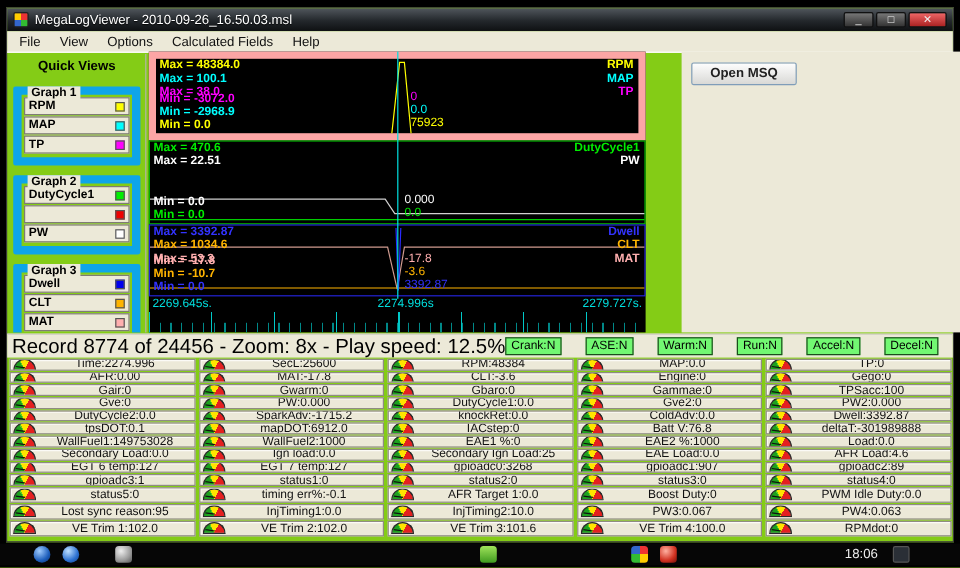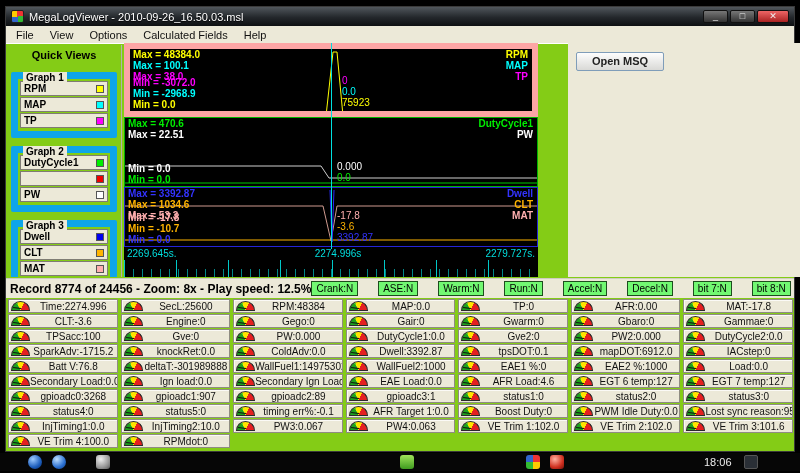--- a/index.html
+++ b/index.html
@@ -66,28 +66,28 @@
 
   
   .rightpanel { position:absolute; left:562px; top:36px; width:254px; height:234px; background:#ece9d8; }
   .open-msq { position:absolute; left:8px; top:9px; width:88px; height:19px;
               border:1px solid #7f9db9; border-radius:2px; font-size:11px; font-weight:bold;
               background:linear-gradient(#fdfdfd,#d9d9d6); color:#222; text-align:center; line-height:17px; }
 
   
   .recordbar { position:absolute; left:0; top:271px; width:100%; height:20px;
                display:flex; align-items:center; background:#ece9d8; border-top:1px solid #cfccc2; }
-  .record-text { font-size:12px; font-weight:bold; padding-left:4px; white-space:nowrap; }
+  .record-text { font-size:17px; font-weight:normal; padding-left:4px; white-space:nowrap; }
   .badges { margin-left:auto; display:flex; gap:20px; padding-right:4px; }
   .badge { background:#72f872; border:1px solid #1d4d1d; font-size:10px; padding:1px 4px;
            white-space:nowrap; color:#000; }
 
   
   .gauges { position:absolute; left:2px; top:292px; width:785px; height:149px;
-            display:grid; grid-template-columns:repeat(7,1fr); grid-template-rows:repeat(10,1fr);
+            display:grid; grid-template-columns:repeat(5,1fr); grid-template-rows:repeat(10,1fr);
             column-gap:3px; row-gap:1px; }
   .gcell { display:flex; align-items:center; border:1px solid #8f8c82; background:#ece9d8;
            box-shadow:inset 1px 1px 0 #fbfaf6; overflow:hidden; }
   .gcell.empty { border:none; background:transparent; box-shadow:none; }
   .gauge { width:19px; height:10px; min-width:19px; border:1px solid #2a2a2a; border-bottom:1px solid #2a2a2a;
            border-radius:10px 10px 0 0; margin-left:2px; position:relative;
            background:conic-gradient(from 270deg at 50% 100%,
               #1ea11e 0 58deg, #59d31e 58deg 66deg, #ffe400 66deg 118deg, #e42020 118deg 180deg); }
   .gauge::after { content:""; position:absolute; left:1px; bottom:1px; width:8px; height:1px;
                   background:#111; transform-origin:right bottom; transform:rotate(8deg); }

